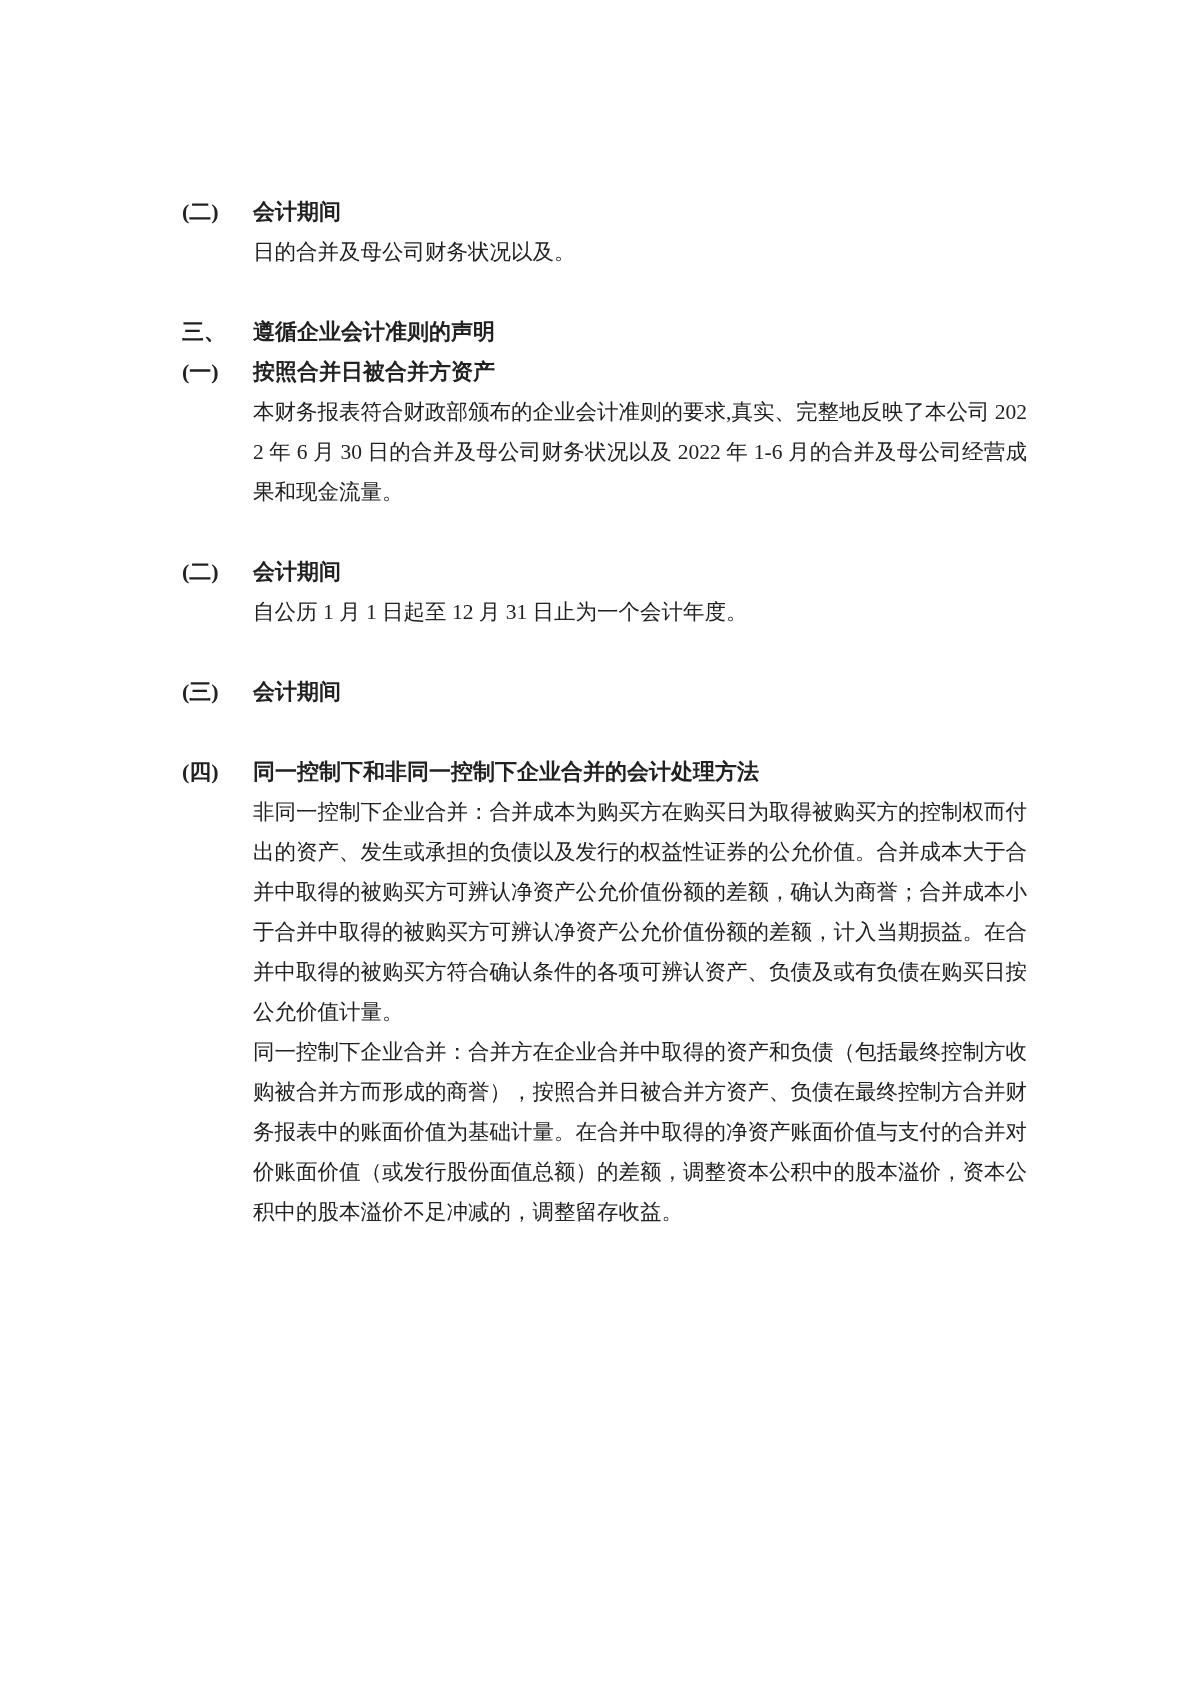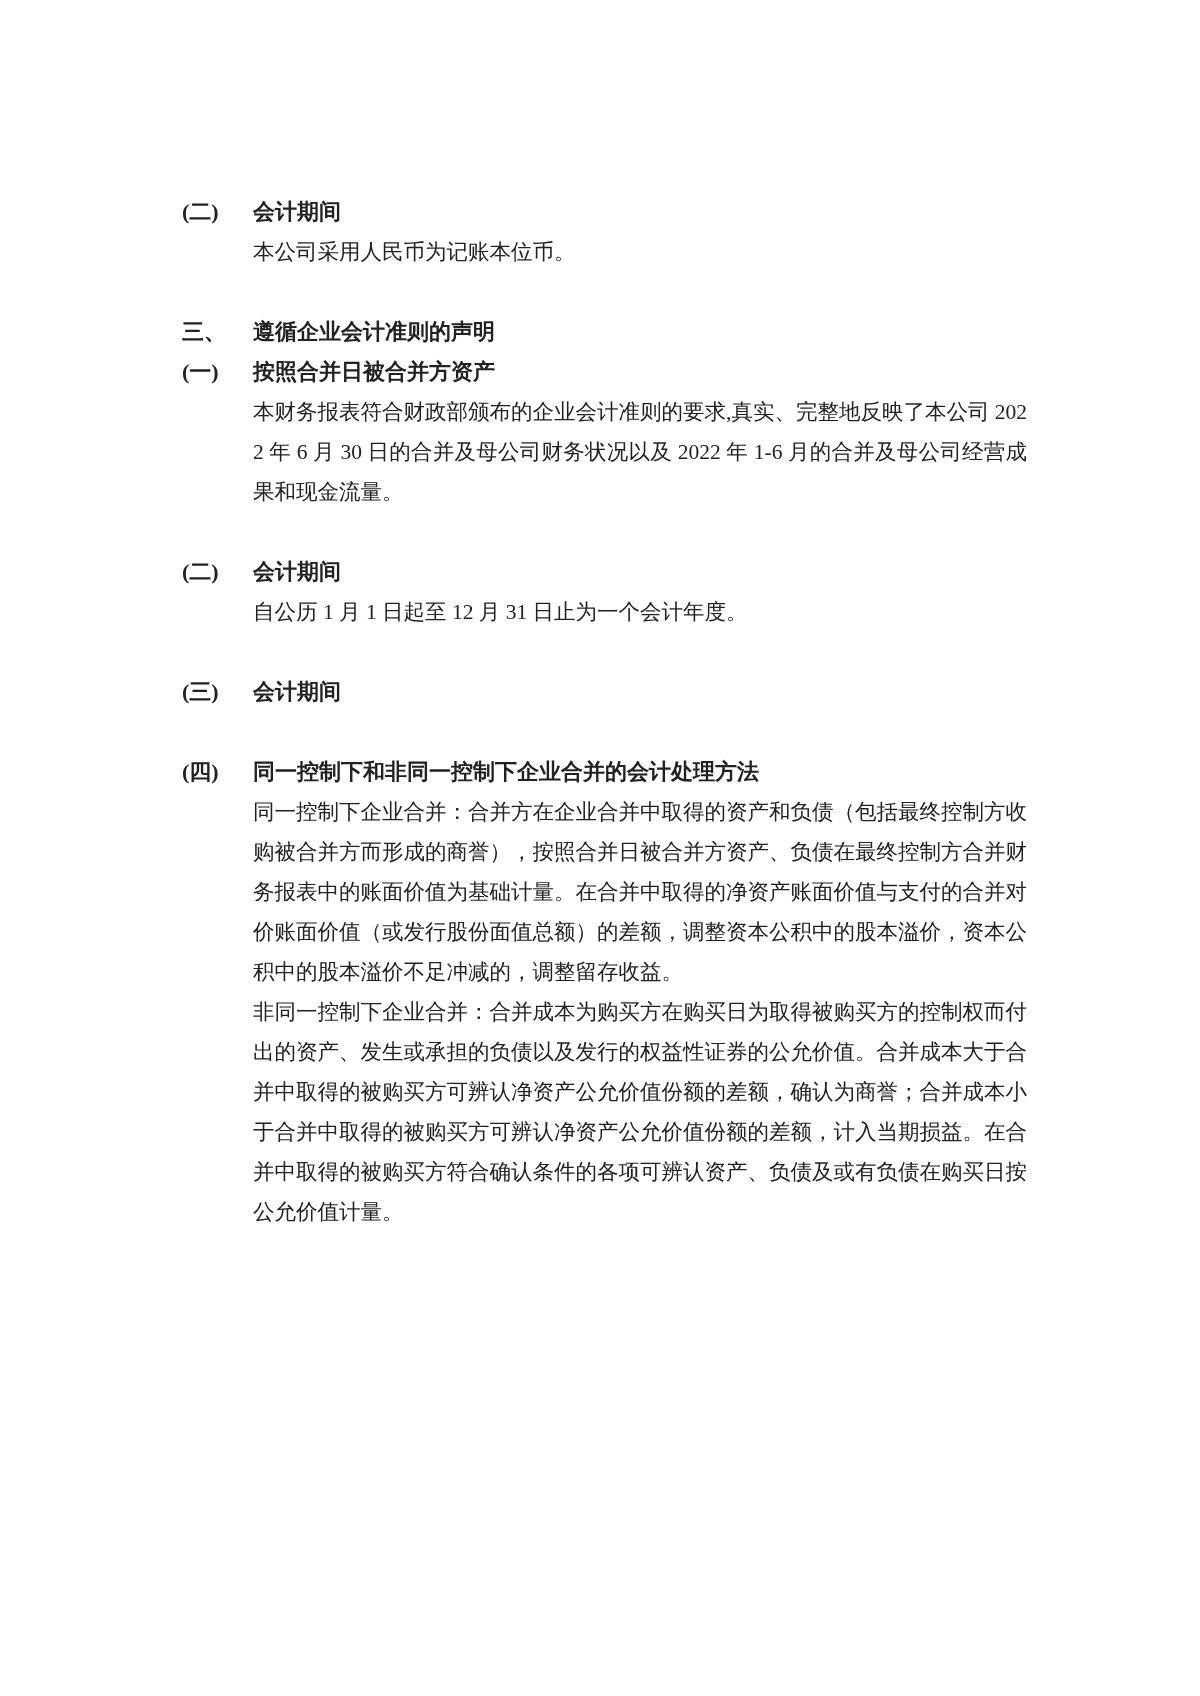--- a/index.html
+++ b/index.html
@@ -45,21 +45,21 @@
 
 <div class="page">
   <div class="content">
 
 
     <div class="block heading">
       <span class="label">(二)</span>
       <span class="title">会计期间</span>
     </div>
 
-    <p class="block para">本公司采用人民币为记账本位币。</p>
+    <p class="block para">日的合并及母公司财务状况以及。</p>
 
     <div class="block heading">
       <span class="label">三、</span>
       <span class="title">遵循企业会计准则的声明</span>
     </div>
 
     <div class="block heading tight">
       <span class="label">(一)</span>
       <span class="title">按照合并日被合并方资产</span>
     </div>
@@ -77,19 +77,19 @@
       <span class="label">(三)</span>
       <span class="title">会计期间</span>
     </div>
 
 
     <div class="block heading">
       <span class="label">(四)</span>
       <span class="title">同一控制下和非同一控制下企业合并的会计处理方法</span>
     </div>
 
+    <p class="block para">非同一控制下企业合并：合并成本为购买方在购买日为取得被购买方的控制权而付出的资产、发生或承担的负债以及发行的权益性证券的公允价值。合并成本大于合并中取得的被购买方可辨认净资产公允价值份额的差额，确认为商誉；合并成本小于合并中取得的被购买方可辨认净资产公允价值份额的差额，计入当期损益。在合并中取得的被购买方符合确认条件的各项可辨认资产、负债及或有负债在购买日按公允价值计量。</p>
+
     <p class="block para">同一控制下企业合并：合并方在企业合并中取得的资产和负债（包括最终控制方收购被合并方而形成的商誉），按照合并日被合并方资产、负债在最终控制方合并财务报表中的账面价值为基础计量。在合并中取得的净资产账面价值与支付的合并对价账面价值（或发行股份面值总额）的差额，调整资本公积中的股本溢价，资本公积中的股本溢价不足冲减的，调整留存收益。</p>
-
-    <p class="block para">非同一控制下企业合并：合并成本为购买方在购买日为取得被购买方的控制权而付出的资产、发生或承担的负债以及发行的权益性证券的公允价值。合并成本大于合并中取得的被购买方可辨认净资产公允价值份额的差额，确认为商誉；合并成本小于合并中取得的被购买方可辨认净资产公允价值份额的差额，计入当期损益。在合并中取得的被购买方符合确认条件的各项可辨认资产、负债及或有负债在购买日按公允价值计量。</p>
 
 
   </div>
 </div>
 
 </body></html>

